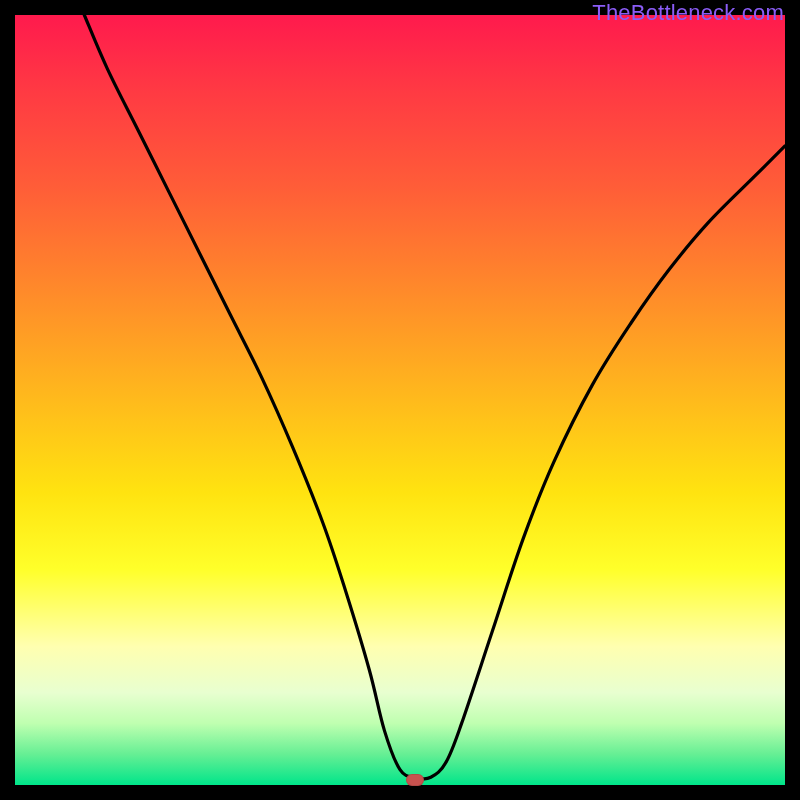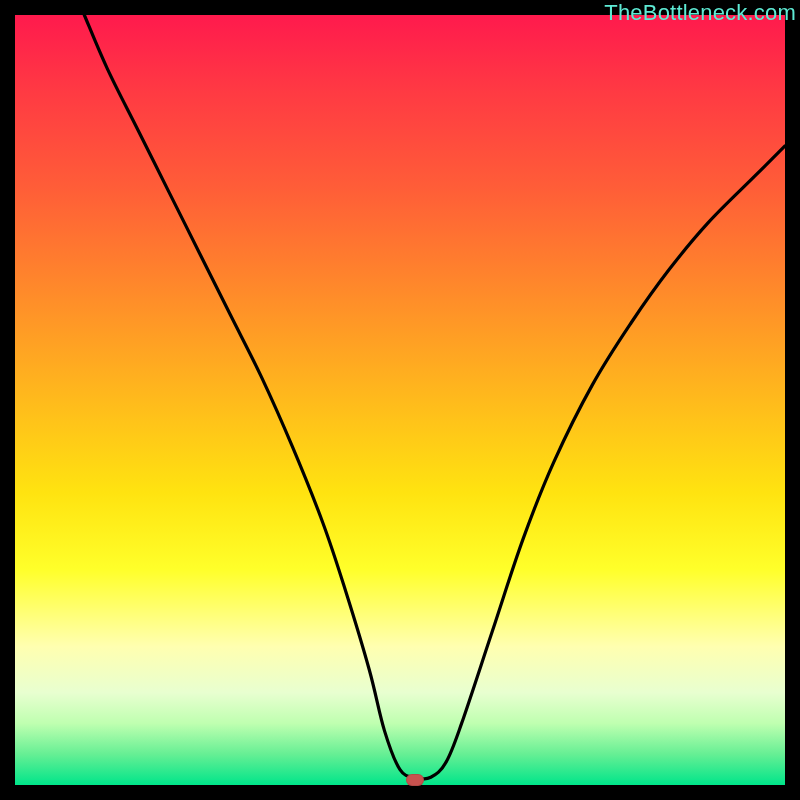--- a/index.html
+++ b/index.html
@@ -35,22 +35,22 @@
       #ffff2a 72%,
       #ffffb0 82%,
       #e8ffd0 88%,
       #bfffb0 92%,
       #66ef94 96%,
       #00e58a 100%);
   }
   .watermark {
     position: absolute;
     top: 0px;
-    right: 4px;
-    color: #5eead4;
+    right: 16px;
+    color: #8b5cf6;
     font-size: 22px;
     font-weight: 500;
     letter-spacing: 0.2px;
     user-select: none;
   }
   svg.curve {
     position: absolute;
     left: 0;
     top: 0;
     width: 770px;

